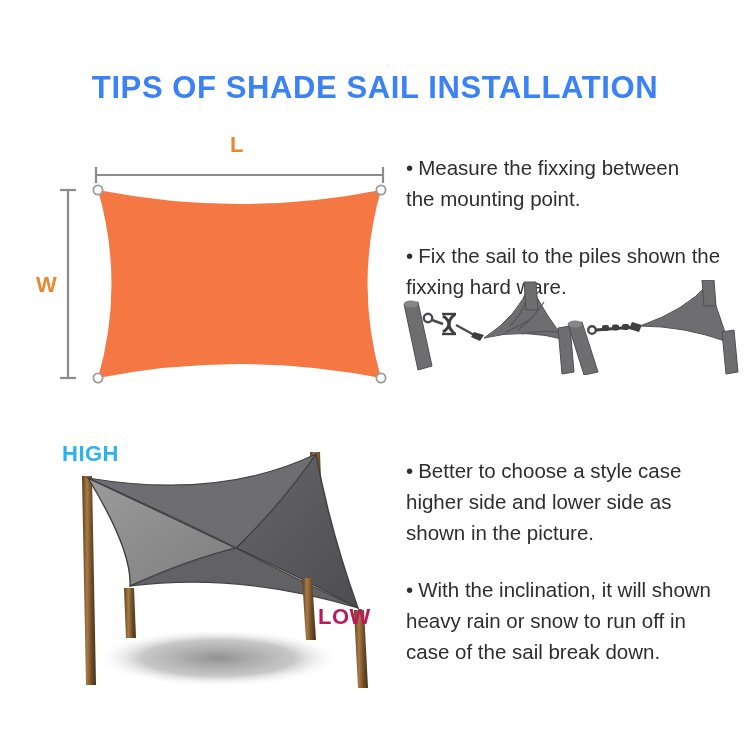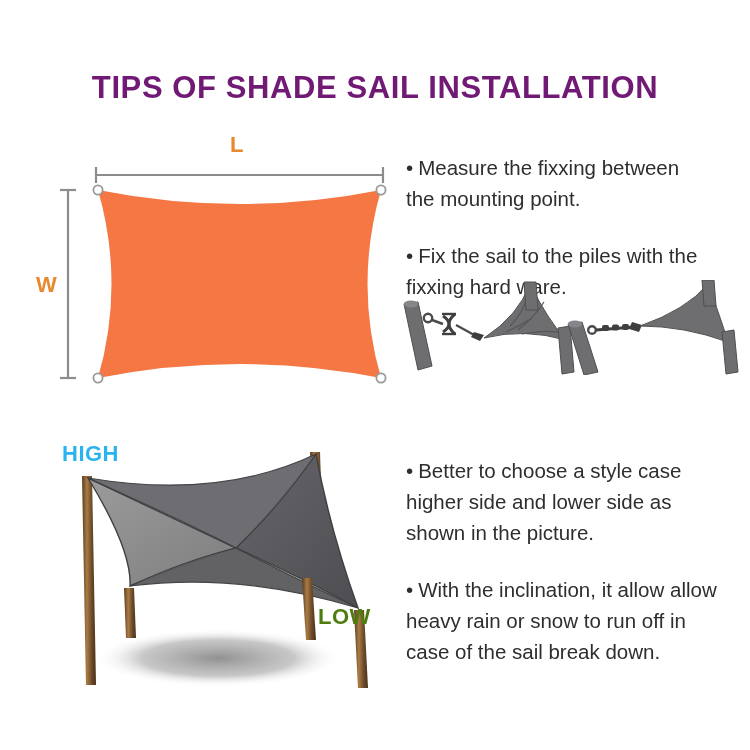--- a/index.html
+++ b/index.html
@@ -23,21 +23,21 @@
   #title {
     position: absolute;
     left: 0;
     top: 70px;
     width: 750px;
     text-align: center;
     font-family: "Liberation Sans", sans-serif;
     font-size: 31px;
     font-weight: bold;
     letter-spacing: 0.6px;
-    color: #701a75;
+    color: #3b82f6;
     white-space: nowrap;
   }
 
   
   .illo {
     position: absolute;
   }
 
   
   .text-col {
@@ -126,21 +126,21 @@
 
     <p class="bullet-para">
       <span class="bullet-line">
         <span class="bullet-dot">•</span><span>Measure the fixxing between</span>
       </span>
       <span class="bullet-line">the mounting point.</span>
     </p>
 
     <p class="bullet-para">
       <span class="bullet-line">
-        <span class="bullet-dot">•</span><span>Fix the sail to the piles with the</span>
+        <span class="bullet-dot">•</span><span>Fix the sail to the piles shown the</span>
       </span>
       <span class="bullet-line">fixxing hard ware.</span>
     </p>
   </div>
 
   <div class="illo" style="left:398px; top:280px; width:352px; height:95px;">
 
     <svg width="352" height="95" viewBox="0 0 352 95">
 
       <g>
@@ -259,35 +259,35 @@
 
       <path d="M 262 138 L 272 138 L 276 200 L 266 200 Z" fill="url(#postGrad)"></path>
 
       <path d="M 314 170 L 324 170 L 328 248 L 318 248 Z" fill="url(#postGrad)"></path>
     </svg>
 
     
     <div class="hl-label" style="left:22px; top:1px; color:#2ab4ef;">HIGH</div>
 
     
-    <div class="hl-label" style="left:278px; top:164px; color:#4d7c0f;text-align:center;">LOW</div>
+    <div class="hl-label" style="left:278px; top:164px; color:#be185d;text-align:center;">LOW</div>
   </div>
 
   <div class="text-col" style="top:455px;">
 
     <p class="bullet-para">
       <span class="bullet-line">
         <span class="bullet-dot">•</span><span>Better to choose a style case</span>
       </span>
       <span class="bullet-line">higher side and lower side as</span>
       <span class="bullet-line">shown in the picture.</span>
     </p>
 
     <p class="bullet-para">
       <span class="bullet-line">
-        <span class="bullet-dot">•</span><span>With the inclination, it allow allow</span>
+        <span class="bullet-dot">•</span><span>With the inclination, it will shown</span>
       </span>
       <span class="bullet-line">heavy rain or snow to run off in</span>
       <span class="bullet-line">case of the sail break down.</span>
     </p>
   </div>
 
 </div>
 
 </body></html>

